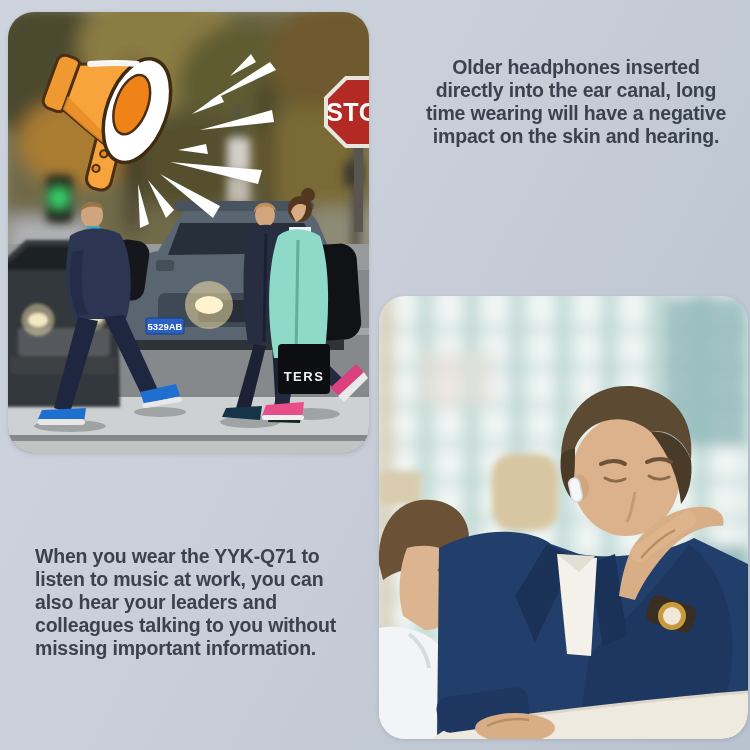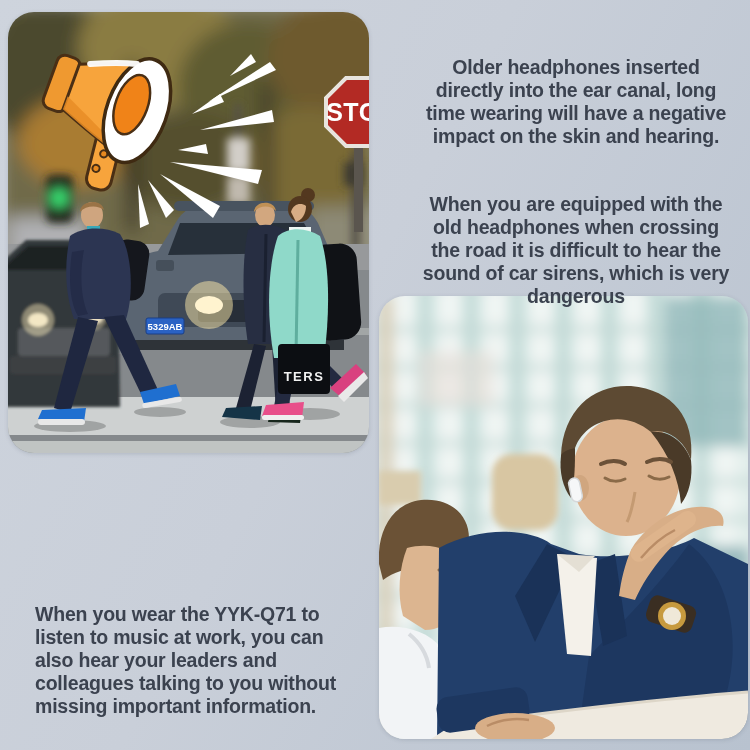--- a/index.html
+++ b/index.html
@@ -10,21 +10,21 @@
   .photo{position:absolute;border-radius:26px;overflow:hidden;
          box-shadow:0 1px 4px rgba(60,70,90,.18);}
   .photo svg{display:block;}
   .photo-street{left:8px;top:12px;width:361px;height:441px;}
   .photo-office{left:379px;top:296px;width:369px;height:443px;}
   .copy{position:absolute;font-weight:700;color:#3b424f;
         font-size:19.5px;line-height:23px;letter-spacing:-0.2px;
         white-space:pre-line;}
   .copy-top-right{left:404px;top:33px;width:344px;text-align:center;}
   .copy-top-right .para + .para{margin-top:22px;}
-  .copy-bottom-left{left:35px;top:580px;width:352px;}
+  .copy-bottom-left{left:35px;top:522px;width:352px;}
 </style>
 </head>
 <body>
 
 <div class="canvas">
 
   <div class="photo photo-street">
     <svg width="361" height="441" viewBox="0 0 361 441">
       <defs>
         <filter id="b9" x="-20%" y="-20%" width="140%" height="140%">
@@ -286,25 +286,20 @@
         <path d="M108,430 C120,424 136,422 150,424" stroke="#b98c66" stroke-width="2.5" fill="none"></path>
       </g>
     </svg>
   </div>
 
   <div class="copy copy-top-right">
     <div class="para">Older headphones inserted
 directly into the ear canal, long
 time wearing will have a negative
 impact on the skin and hearing.</div>
-    <div class="para">When you are equipped with the
-old headphones when crossing
-the road it is difficult to hear the
-sound of car sirens, which is very
-dangerous</div>
   </div>
 
   <div class="copy copy-bottom-left">
     <div class="para">When you wear the YYK-Q71 to
 listen to music at work, you can
 also hear your leaders and
 colleagues talking to you without
 missing important information.</div>
   </div>
 

